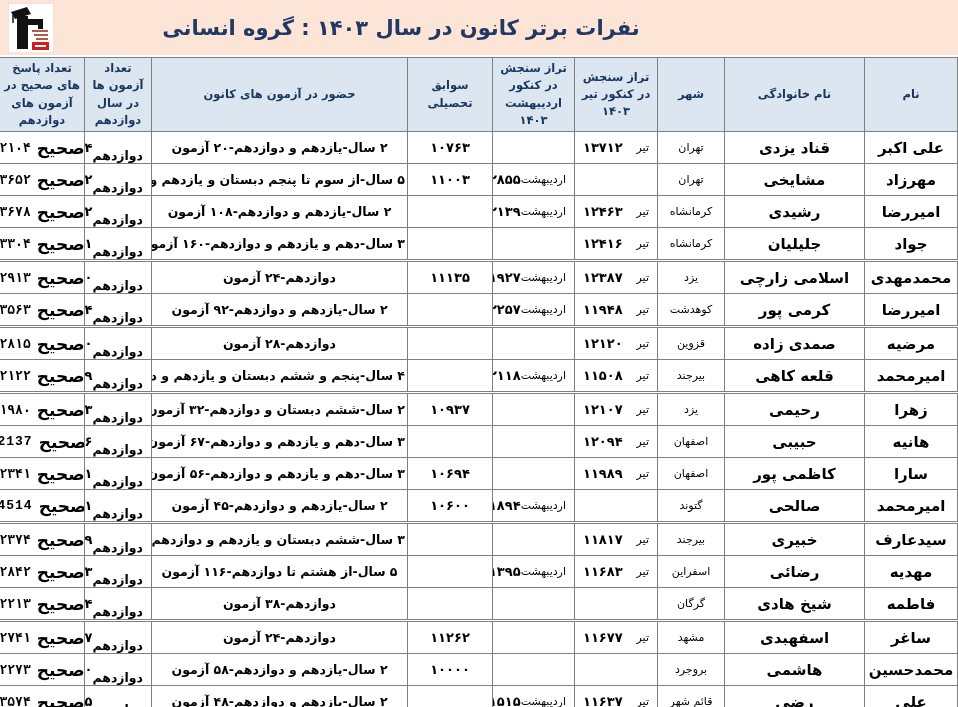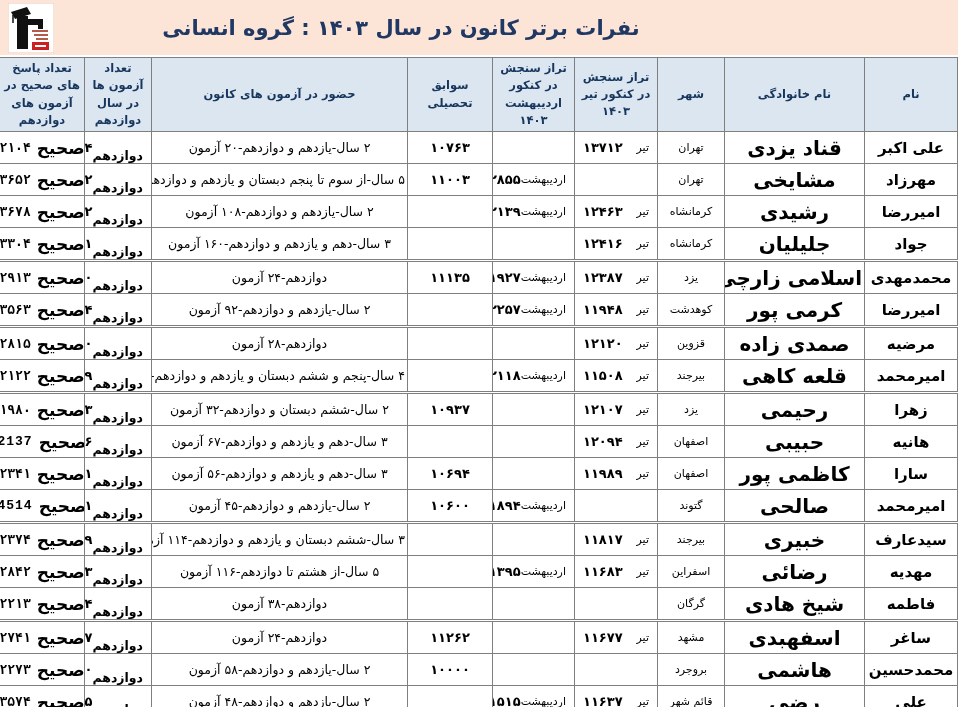--- a/index.html
+++ b/index.html
@@ -32,24 +32,24 @@
     height: 45px; background: #dce6f1; color: #17365d;
     font-size: 11.5px; font-weight: bold; text-align: center;
     padding: 2px 3px; white-space: normal; line-height: 1.5;
   }
   td {
     height: 30.7px; text-align: center; vertical-align: middle;
     color: #000; font-size: 13px; padding: 0 2px; background: #fff;
   }
   tr.group-end td { border-bottom: 3px double #7f7f7f; }
   .c-name  { font-weight: bold; font-size: 15px; }
-  .c-last  { font-weight: bold; font-size: 20px; }
+  .c-last  { font-weight: bold; font-size: 15px; }
   .c-city  { font-size: 11px; }
   .c-rec   { font-weight: bold; font-size: 13px; letter-spacing: 1px; }
-  .c-pres  { font-weight: normal; font-size: 12.5px; }
+  .c-pres  { font-weight: bold; font-size: 12.5px; }
   .pair {
     display: flex; align-items: center; justify-content: space-between;
     padding: 0 6px; height: 100%;
   }
   .pair .lbl { font-size: 11px; font-weight: normal; }
   .pair .val { font-size: 13px; font-weight: bold; letter-spacing: 1px; }
   .c-exams .pair .lbl { font-size: 12.5px; font-weight: bold; margin-top: 16px; }
   .corr {
     direction: ltr; display: flex; align-items: center; justify-content: center;
     gap: 6px; height: 100%;

